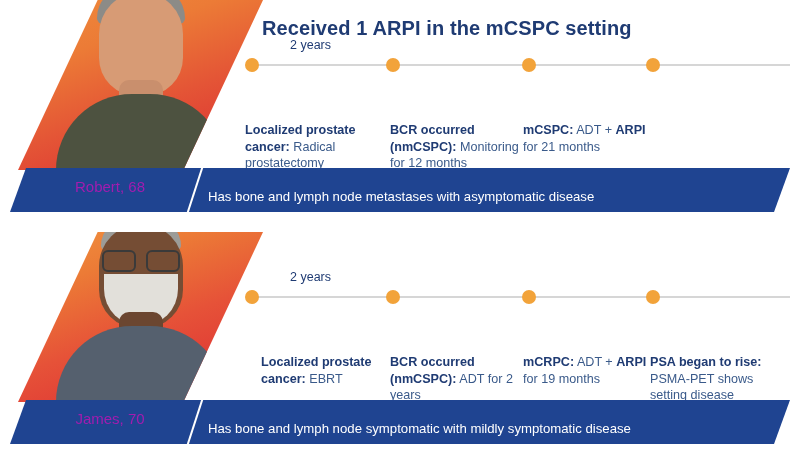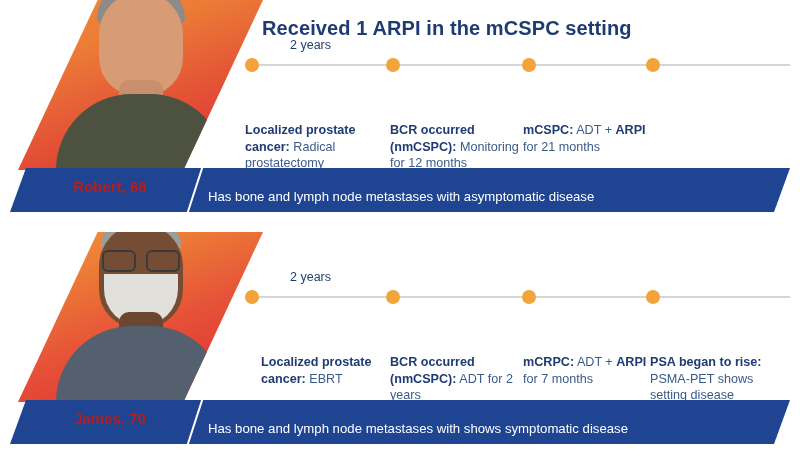--- a/index.html
+++ b/index.html
@@ -263,22 +263,22 @@
   .banner-name {
     position: absolute;
     left: 40px;
     top: 0;
     width: 140px;
     height: 36px;
     display: flex;
     align-items: center;
     justify-content: center;
     font-size: 15px;
-    font-weight: bold;
-    color: #b91c1c;
+    font-weight: normal;
+    color: #a21caf;
     white-space: nowrap;
   }
   .banner-desc {
     position: absolute;
     left: 208px;
     top: 0;
     height: 56px;
     display: flex;
     align-items: center;
     font-size: 13.2px;
@@ -360,28 +360,28 @@
     </div>
 
     <div class="events">
       <div class="event" style="left:16px">
         <span class="event-title">Localized prostate cancer:</span><span class="event-body"> EBRT</span>
       </div>
       <div class="event" style="left:145px">
         <span class="event-title">BCR occurred (nmCSPC):</span><span class="event-body"> ADT for 2 years</span>
       </div>
       <div class="event" style="left:278px">
-        <span class="event-title">mCRPC:</span><span class="event-body"> ADT + </span><span class="event-strong">ARPI</span><span class="event-body"> for 7 months</span>
+        <span class="event-title">mCRPC:</span><span class="event-body"> ADT + </span><span class="event-strong">ARPI</span><span class="event-body"> for 19 months</span>
       </div>
       <div class="event" style="left:405px">
         <span class="event-title">PSA began to rise:</span><span class="event-body"> PSMA-PET shows setting disease</span>
       </div>
     </div>
 
     <div class="banner">
       <div class="banner-shape"></div>
       <div class="banner-name">James, 70</div>
       <div class="banner-divider"></div>
-      <div class="banner-desc">Has bone and lymph node metastases with shows symptomatic disease</div>
+      <div class="banner-desc">Has bone and lymph node symptomatic with mildly symptomatic disease</div>
     </div>
   </div>
 
 </div>
 
 </body></html>

